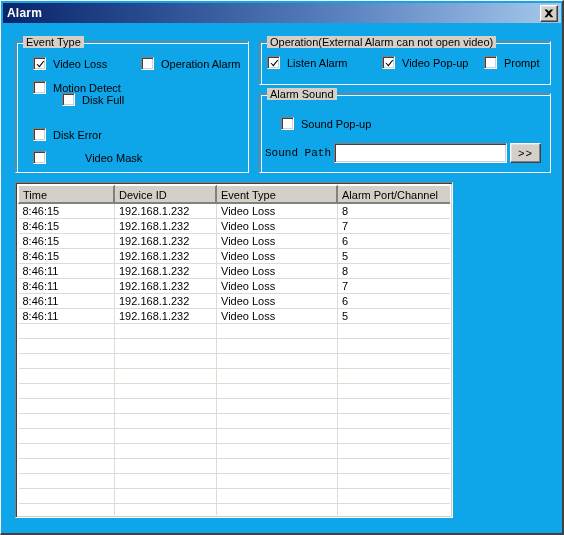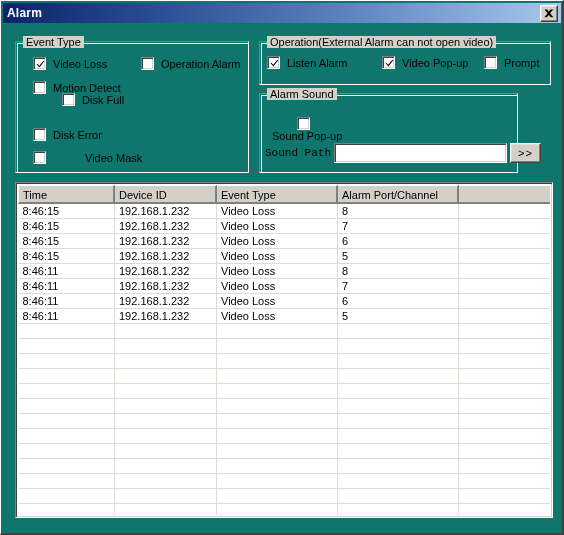--- a/index.html
+++ b/index.html
@@ -12,21 +12,21 @@
     font-size: 11px;
     color: #000000;
     -webkit-font-smoothing: none;
   }
 
   .dialog {
     position: relative;
     width: 564px;
     height: 535px;
     box-sizing: border-box;
-    background: #0f766e;
+    background: #0ea5e9;
     border-top: 1px solid #ffffff;
     border-left: 1px solid #ffffff;
     border-right: 2px solid #404040;
     border-bottom: 2px solid #404040;
     overflow: hidden;
   }
 
   
   .titlebar {
     position: absolute;
@@ -85,21 +85,21 @@
     background: #d4d0c8;
     padding: 0 3px;
     font-size: 11px;
     color: #000000;
     white-space: nowrap;
     z-index: 2;
   }
 
   #group-event   { left: 14px;  top: 40px;  width: 234px; height: 132px; }
   #group-oper    { left: 258px; top: 40px;  width: 292px; height: 44px; padding-left: 48px; }
-  #group-sound   { left: 258px; top: 92px;  width: 259px; height: 80px; padding-left: 33px; }
+  #group-sound   { left: 258px; top: 92px;  width: 292px; height: 80px; padding-left: 33px; }
 
   
   .cb-row {
     position: absolute;
     display: flex;
     align-items: center;
     white-space: nowrap;
     z-index: 3;
   }
   .cbox {
@@ -165,21 +165,21 @@
     letter-spacing: 1px;
     z-index: 3;
     cursor: default;
   }
 
   
   .listview {
     position: absolute;
     left: 14px;
     top: 181px;
-    width: 538px;
+    width: 438px;
     height: 336px;
     box-sizing: border-box;
     background: #ffffff;
     border-top: 1px solid #808080;
     border-left: 1px solid #808080;
     border-right: 1px solid #ffffff;
     border-bottom: 1px solid #ffffff;
     box-shadow: inset 1px 1px 0 #404040, inset -1px -1px 0 #d4d0c8;
     overflow: hidden;
   }
@@ -310,21 +310,21 @@
 
   <div class="cb-row" style="left:483px; top:55px;">
     <span class="cbox"></span>
     <span class="cb-label">Prompt</span>
   </div>
 
   <div class="group" id="group-sound">
     <span class="group-title">Alarm Sound</span>
   </div>
 
-  <div class="cb-row" style="left:264px; top:116px;flex-direction:column;">
+  <div class="cb-row" style="left:280px; top:116px;">
     <span class="cbox"></span>
     <span class="cb-label">Sound Pop-up</span>
   </div>
 
   <div class="static-label" style="left:264px; top:146px;font-family:Liberation Mono, monospace;">Sound Path</div>
 
   <input class="textfield" type="text" style="left: 333px; top: 142px; width: 173px; height: 20px;" placeholder="">
 
   <div class="pushbtn" style="left:509px; top:142px; width:31px; height:20px;">&gt;&gt;</div>
 

